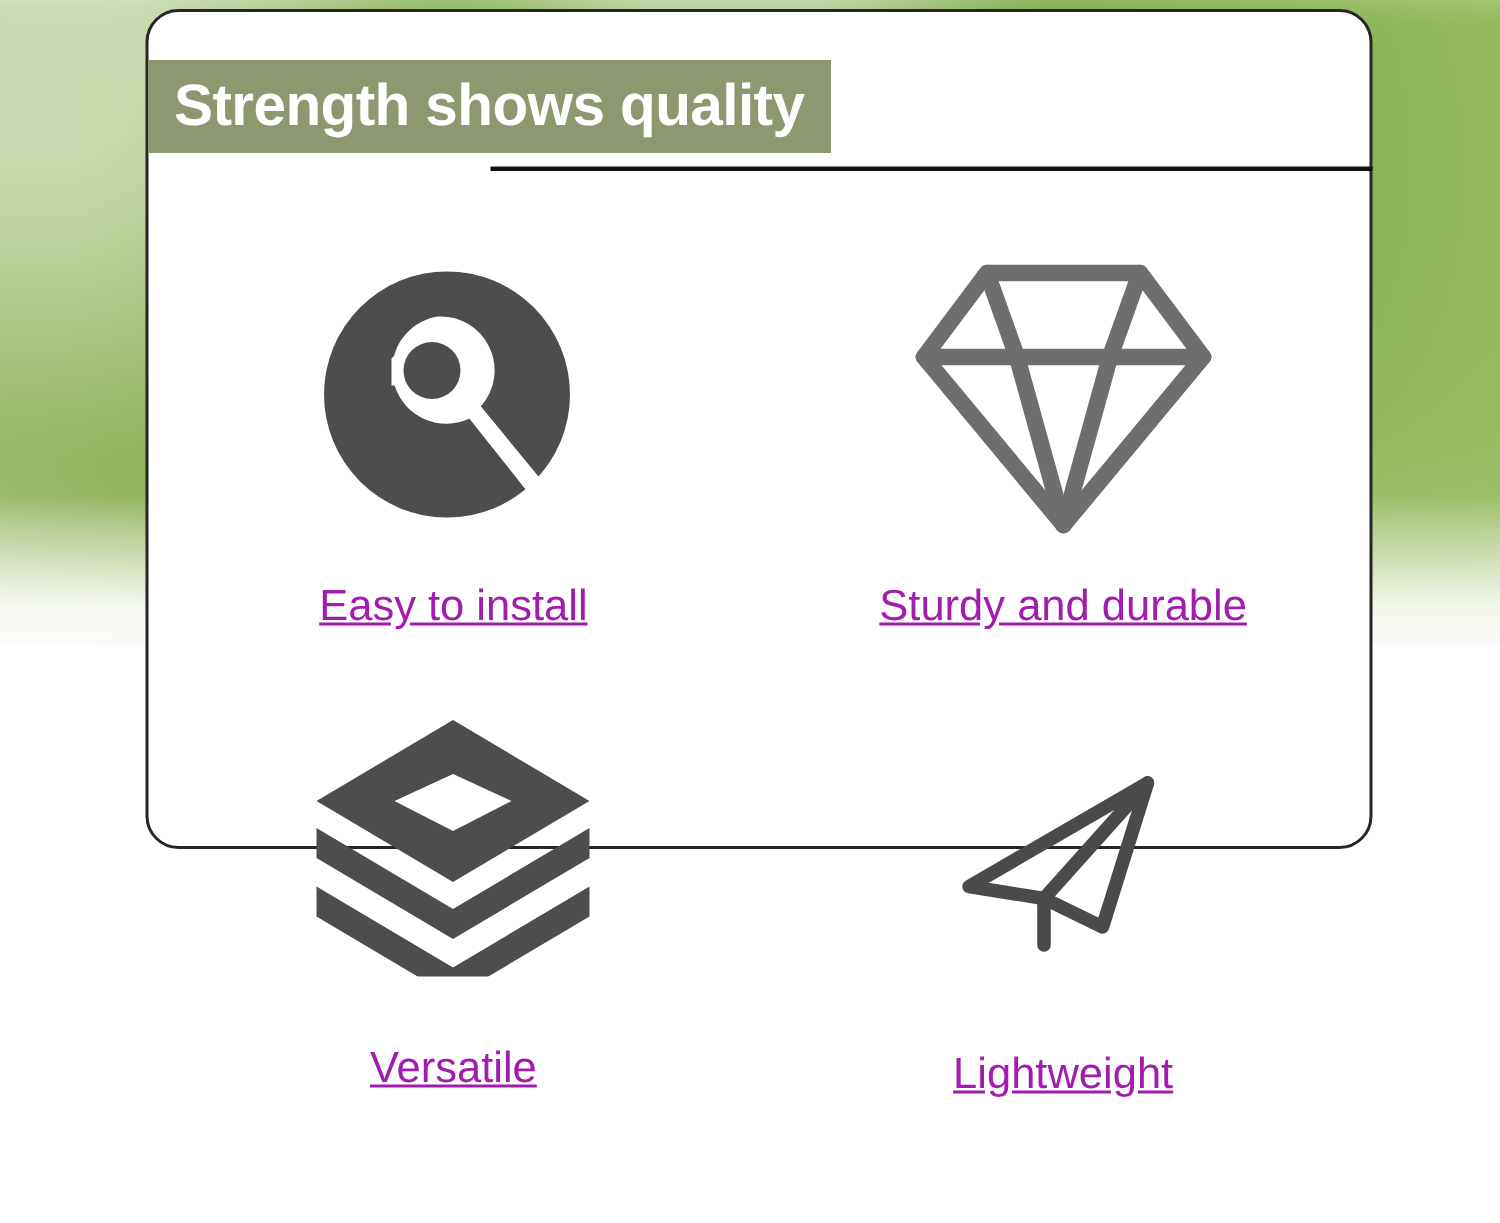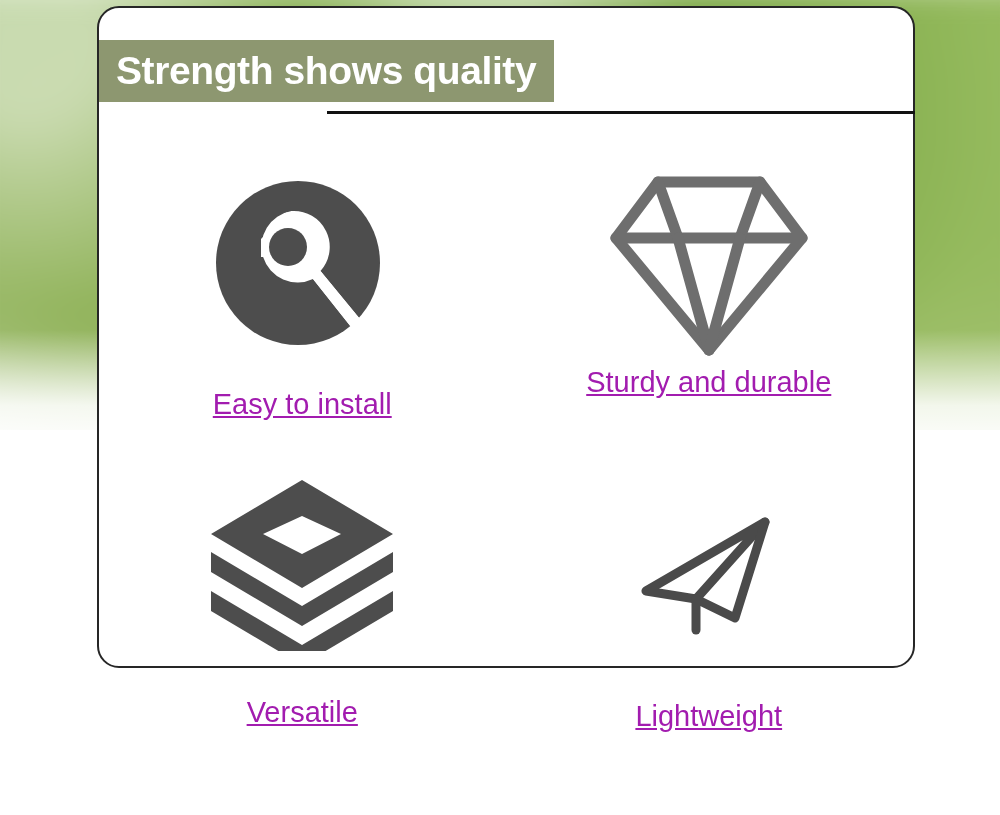--- a/index.html
+++ b/index.html
@@ -55,21 +55,21 @@
     height: 385px;
     background: #ffffff;
   }
 
   
   #card {
     position: absolute;
     left: 97px;
     top: 6px;
     width: 818px;
-    height: 662px;
+    height: 560px;
     background: #ffffff;
     border: 2.5px solid #262626;
     border-radius: 22px;
     box-sizing: border-box;
   }
 
   
   #title-bar {
     position: absolute;
     left: 0px;
@@ -128,21 +128,21 @@
     text-align: center;
     font-family: "Liberation Sans", sans-serif;
     text-decoration: underline;
   }
 
   
   #cell-install .icon-box { height: 200px; margin-top: 8px; }
   #cell-install .cell-label { margin-top: 22px; }
 
   #cell-sturdy .icon-box { height: 200px; margin-top: 8px; }
-  #cell-sturdy .cell-label { }
+  #cell-sturdy .cell-label { margin-top: 22px; }
 
   #cell-light .icon-box { height: 170px; margin-top: 30px; }
   #cell-light .cell-label { margin-top: 42px; }
 
   #cell-versatile .icon-box { height: 170px; margin-top: 20px; }
   #cell-versatile .cell-label { margin-top: 48px; }
 </style>
 </head>
 <body>
 

